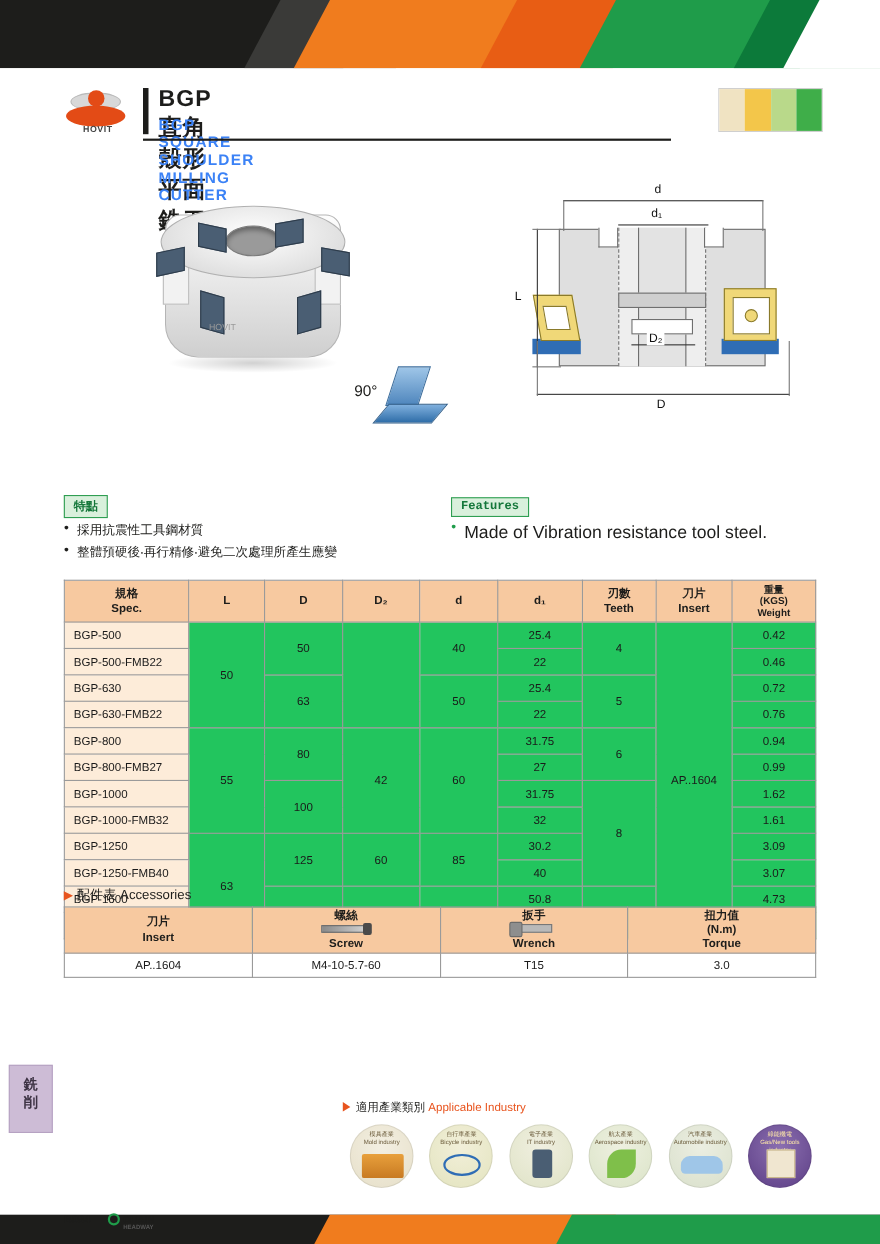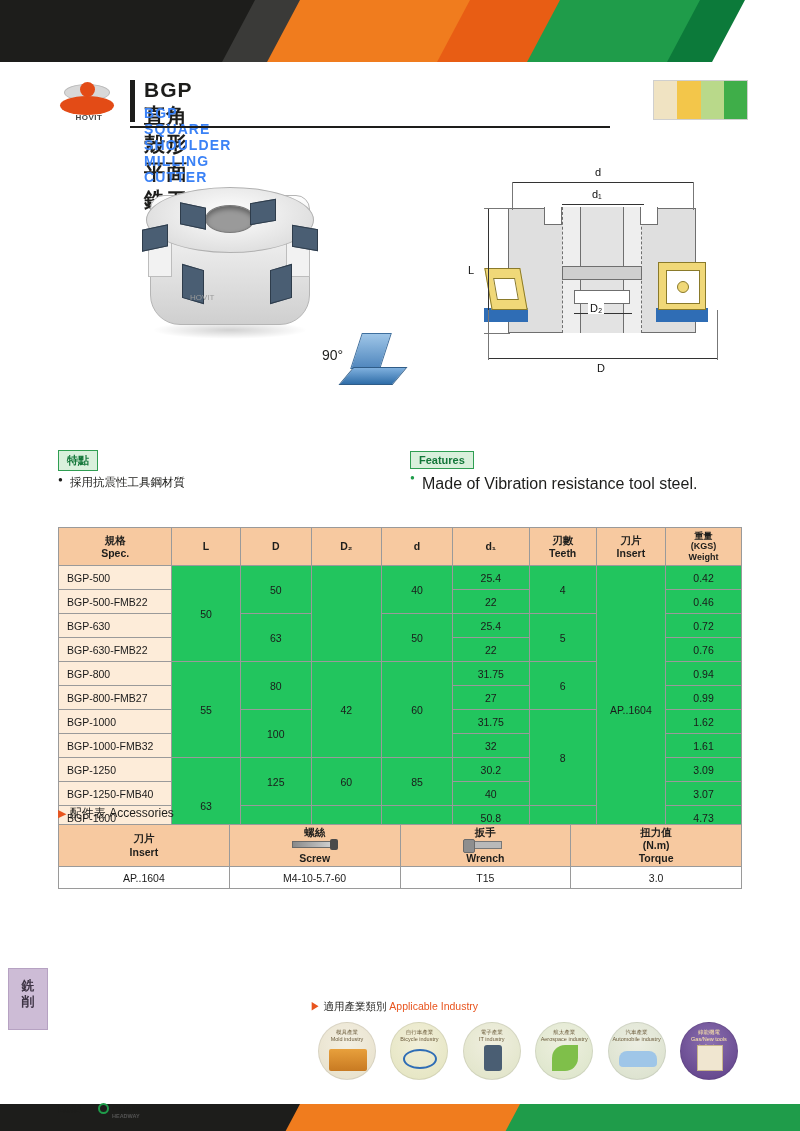--- a/index.html
+++ b/index.html
@@ -128,21 +128,21 @@
   .dwg .tipR { position:absolute; left:216px; top:148px; width:52px; height:14px; background:#2f6db5; }
 
   .dim { position:absolute; font-size:11px; color:#111; }
   .dline { position:absolute; background:#333; }
   .ext { position:absolute; background:#777; }
 
   
   .feat { position:absolute; top:450px; left:58px; width:690px; height:60px; }
   .ftag { display:inline-block; background:#d9f0dc; border:1px solid #2f9e52; color:#14773a;
           font-size:11px; font-weight:bold; padding:2px 8px; }
-  .ftag.en { background:#d9f0dc; }
+  .ftag.en { background:#d9f0dc;font-family:Liberation Mono, monospace; }
   .f-left { position:absolute; left:0; top:0; width:340px; }
   .f-right { position:absolute; left:352px; top:0; width:340px; }
   .fline { font-size:11.5px; color:#1d1d1b; margin-top:4px; line-height:1.35; padding-left:12px;
            position:relative; }
   .fline::before { content:"●"; position:absolute; left:0; top:0; font-size:8px; color:#1d1d1b; }
   .f-right .fline::before { color:#1f9c4a; }
   .f-right .fline { font-size:16px; }
 
   
   table { border-collapse: collapse; }
@@ -314,20 +314,21 @@
     <div class="ext" style="left:48px; top:150px; width:1px; height:50px;"></div>
     <div class="ext" style="left:277px; top:150px; width:1px; height:50px;"></div>
     <div class="dim" style="left:157px; top:202px;">D</div>
   </div>
 </div>
 
 <div class="feat">
   <div class="f-left">
     <span class="ftag">特點</span>
     <div class="fline">採用抗震性工具鋼材質</div>
+    <div class="fline">整體預硬後‧再行精修‧避免二次處理所產生應變</div>
   </div>
   <div class="f-right">
     <span class="ftag en">Features</span>
     <div class="fline">Made of Vibration resistance tool steel.</div>
   </div>
 </div>
 
 <table class="spec">
   <thead>
     <tr>

